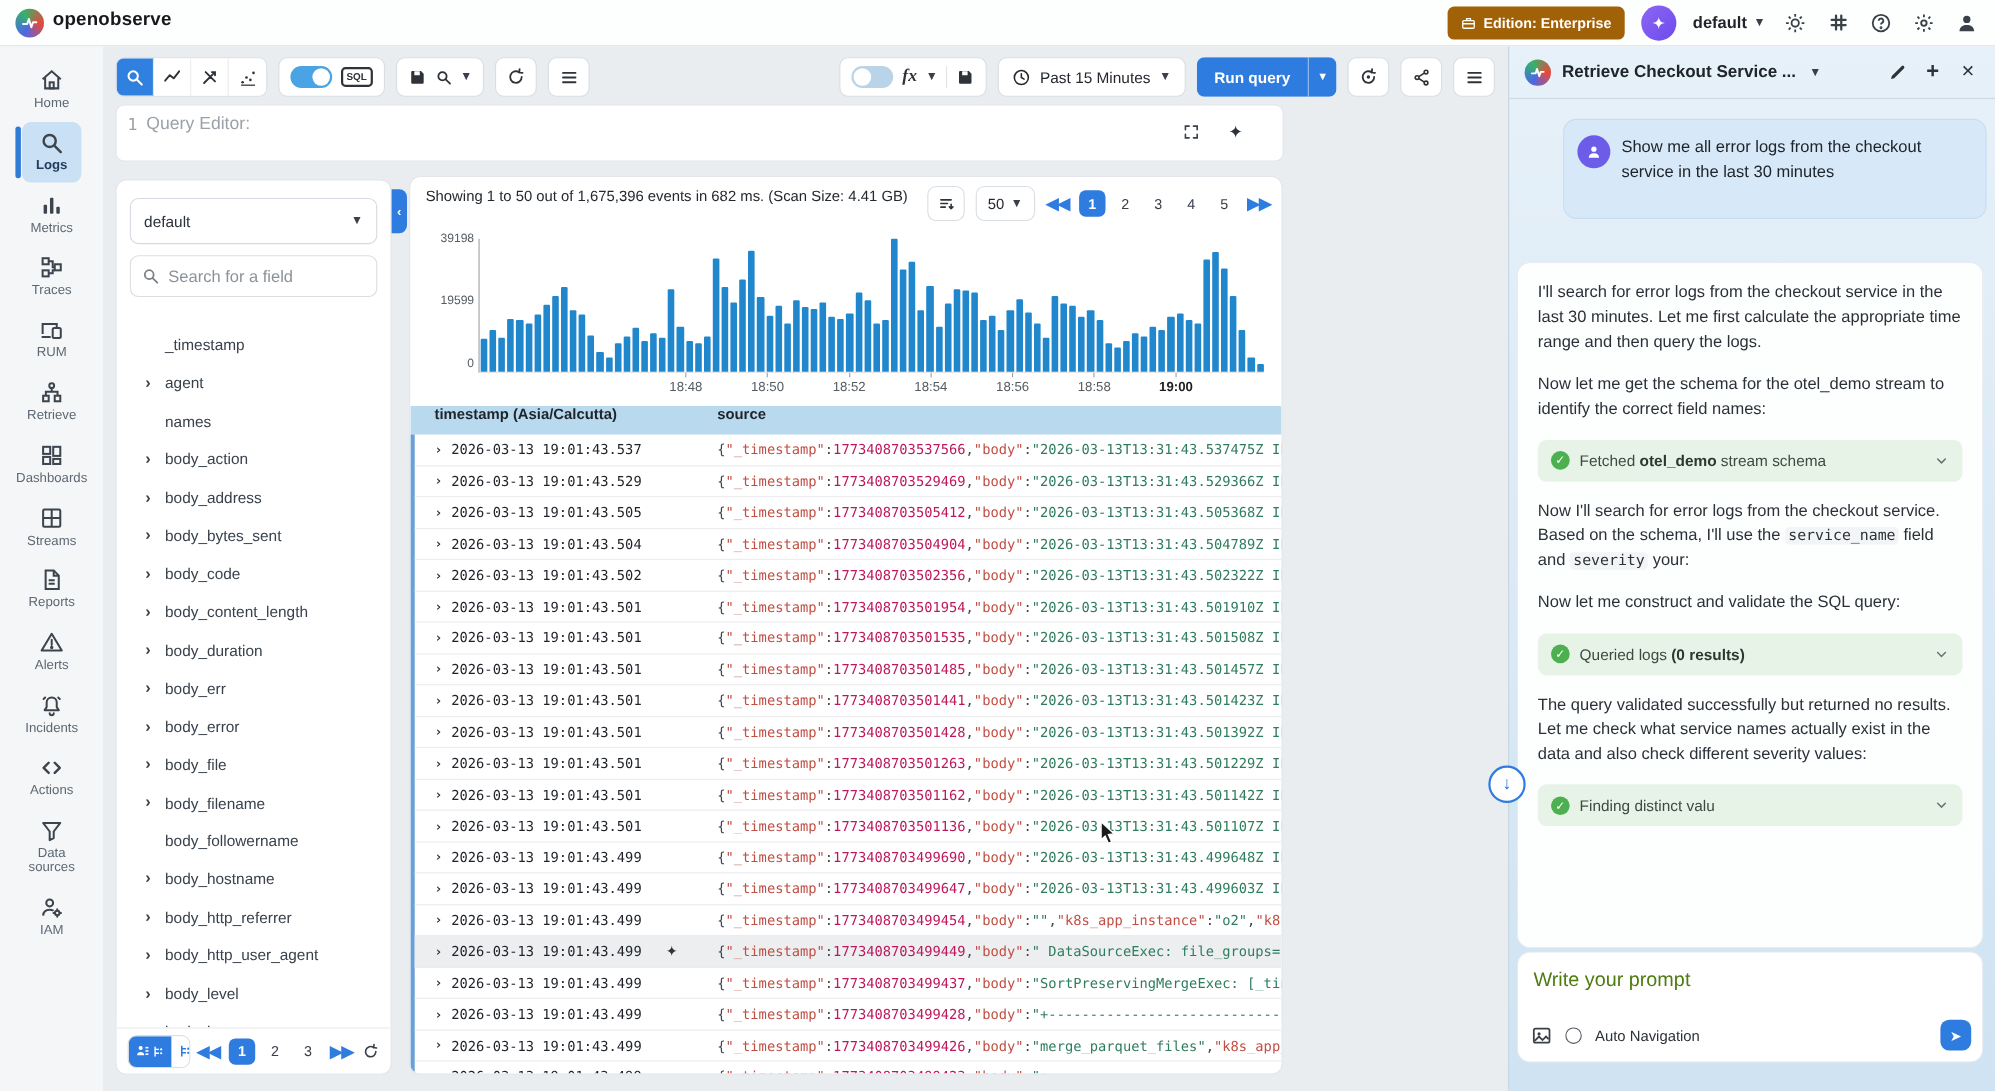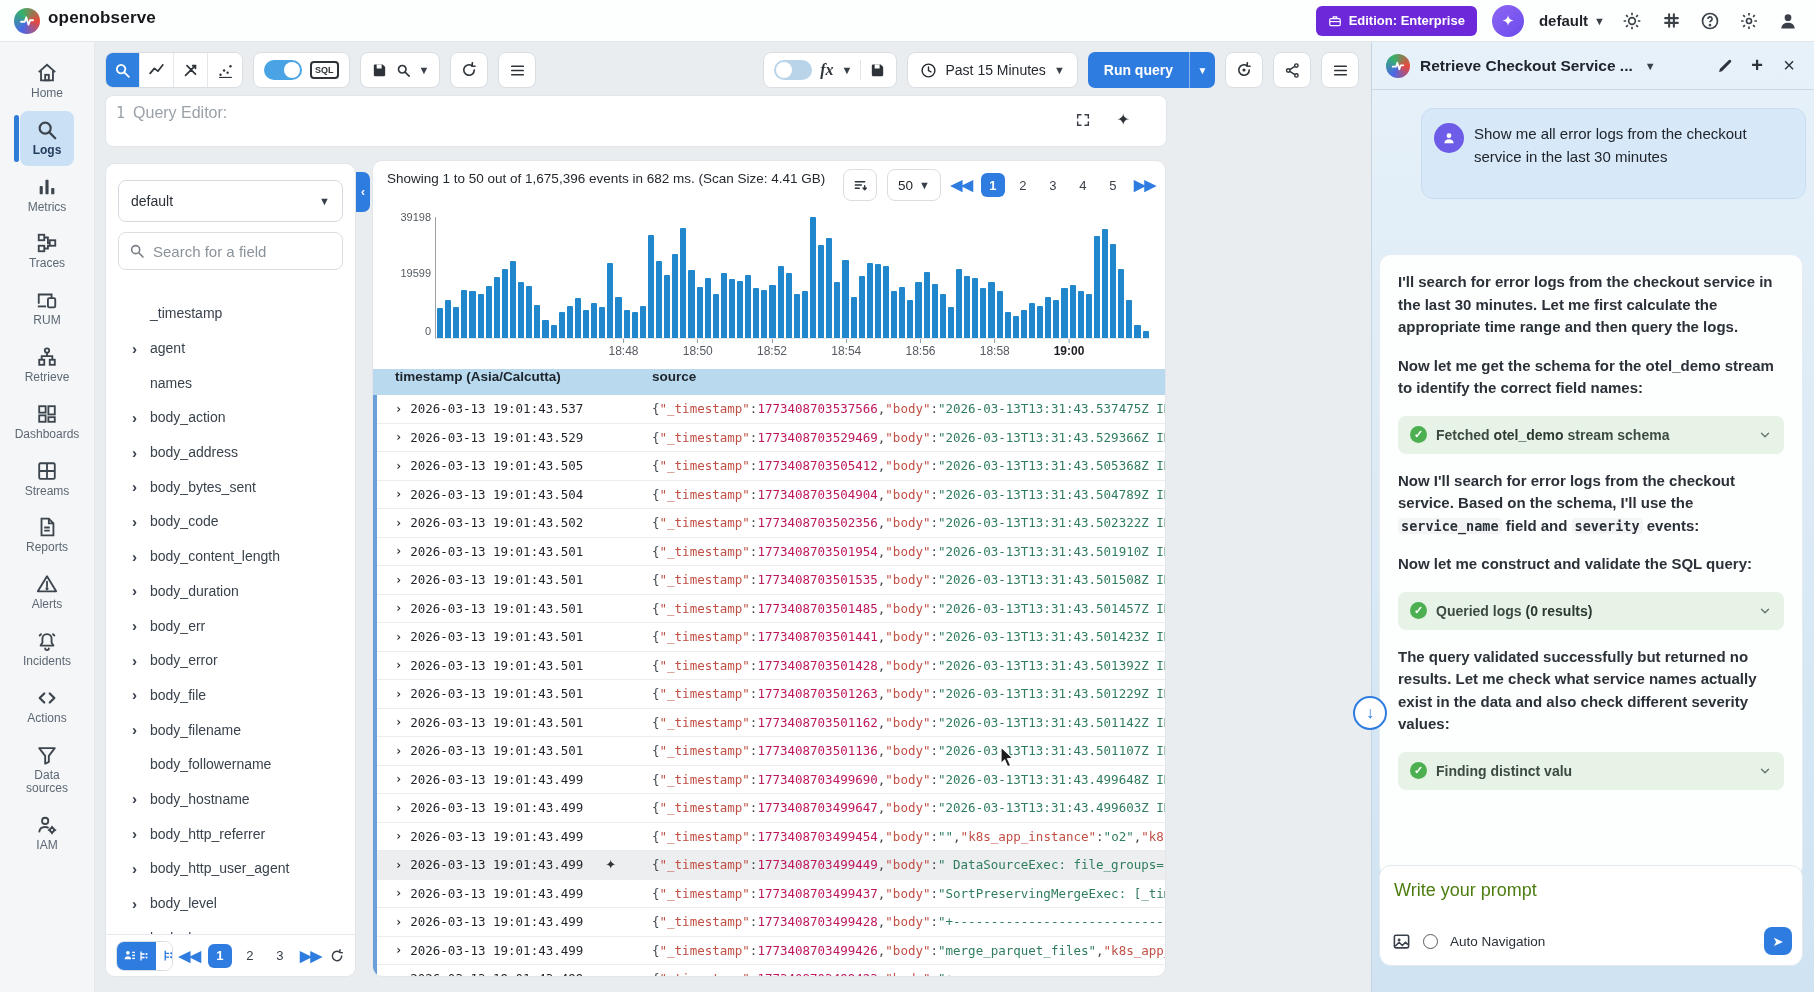--- a/index.html
+++ b/index.html
@@ -9,21 +9,21 @@
 
   svg.ic { display:block; }
 
   
   #topnav { position:absolute; left:0; top:0; width:1814px; height:42px; background:#fdfefe; border-bottom:1px solid #e3e7ea; display:flex; align-items:center; justify-content:space-between; padding:0 14px; z-index:5; }
   .logo-wrap { display:flex; align-items:flex-start; gap:8px; }
   .logo-circle { width:26px; height:26px; border-radius:50%; background:conic-gradient(from 210deg,#4a68e8,#35b36a,#e8483c,#4a68e8); display:flex; align-items:center; justify-content:center; }
   .logo-circle svg { background:transparent; }
   .logo-text { font-size:17px; font-weight:bold; color:#16181b; letter-spacing:.2px; }
   .nav-right { display:flex; align-items:center; gap:15px; }
-  .edition-badge { background:#6d28d9; color:#fff; font-size:13px; font-weight:bold; border-radius:6px; height:30px; padding:0 12px; display:flex; align-items:center; gap:7px; }
+  .edition-badge { background:#a16207; color:#fff; font-size:13px; font-weight:bold; border-radius:6px; height:30px; padding:0 12px; display:flex; align-items:center; gap:7px; }
   .ai-orb { width:32px; height:32px; border-radius:50%; background:linear-gradient(135deg,#8d66f2,#6b4bee); color:#fff; display:flex; align-items:center; justify-content:center; font-size:15px; }
   .org-select { display:flex; align-items:center; gap:6px; font-size:15px; font-weight:bold; color:#1f2329; }
   .caret { font-size:11px; color:#3a4049; }
   .nav-ic { color:#3a4148; display:flex; align-items:center; justify-content:center; width:24px; height:24px; }
 
   
   #sidebar { position:absolute; left:0; top:42px; width:95px; height:950px; background:#f4f6f7; border-right:1px solid #e4e8eb; padding-top:10px; }
   .side-item { position:relative; display:flex; flex-direction:column; align-items:center; gap:3px; padding:8px 2px; margin:2px 20px; border-radius:8px; color:#3c444d; }
   .side-item .lbl { font-size:12px; color:#5d6874; text-align:center; line-height:1.15; }
   .side-item.active { background:#c9e0f5; }
@@ -111,21 +111,21 @@
   .sp { color:#41474d; } .sk { color:#c14f44; } .sn { color:#be185d; } .ss { color:#2f7d5d; }
 
   
   #chat { position:absolute; left:1371px; top:42px; width:443px; height:950px; background:linear-gradient(180deg,#e7f1f9 0%,#d6e7f4 70%,#cfe3f2 100%); border-left:1px solid #c6d5e1; }
   #chat-head { height:48px; display:flex; align-items:center; gap:10px; padding:0 14px; border-bottom:1px solid #ccd9e4; }
   .chat-title { font-size:15.5px; font-weight:bold; color:#20252b; white-space:nowrap; overflow:hidden; }
   .chat-head-ic { color:#2d3338; display:flex; align-items:center; justify-content:center; width:22px; }
   .user-bubble { position:absolute; left:49px; top:66px; width:385px; background:#d7e8f8; border:1px solid #c9ddf1; border-radius:12px; padding:14px 14px 30px 12px; display:flex; gap:10px; }
   .user-avatar { width:30px; height:30px; border-radius:50%; background:#6d5ce8; color:#fff; display:flex; align-items:center; justify-content:center; flex-shrink:0; }
   .user-text { font-size:15px; color:#20252b; line-height:1.5; }
-  .ai-bubble { position:absolute; left:7px; top:212px; width:424px; height:624px; background:#fdfefe; border:1px solid #e6ecf1; border-radius:12px; padding:16px 18px; overflow:hidden;font-weight:bold; }
+  .ai-bubble { position:absolute; left:7px; top:196px; width:424px; height:624px; background:#fdfefe; border:1px solid #e6ecf1; border-radius:12px; padding:16px 18px; overflow:hidden; }
   .ai-p { font-size:15px; color:#2b3138; line-height:1.5; margin-bottom:16px; }
   .ai-p .code { font-family:"DejaVu Sans Mono", monospace; font-size:13.5px; background:#f2f4f6; border-radius:4px; padding:0 3px; }
   .pill { background:#e6f3e6; border-radius:8px; height:38px; display:flex; align-items:center; gap:9px; padding:0 12px; margin-bottom:16px; font-size:14px; color:#3c4a3f; }
   .pill .chk { width:17px; height:17px; border-radius:50%; background:#4caf50; color:#fff; font-size:11px; display:flex; align-items:center; justify-content:center; flex-shrink:0; }
   .pill .pchev { margin-left:auto; color:#6a766d; }
   .pill b { color:#2c372f; }
   #scroll-down { position:absolute; left:-19px; top:654px; width:34px; height:34px; border-radius:50%; background:#fff; border:2px solid #2f7ce0; color:#2f7ce0; display:flex; align-items:center; justify-content:center; font-size:16px; font-weight:bold; z-index:6; }
   #prompt-card { position:absolute; left:7px; top:823px; width:424px; height:101px; background:#fff; border:1px solid #e3e9ee; border-radius:12px; padding:14px 14px 10px 14px; }
   .prompt-ph { font-size:18px; color:#4d7c0f; }
   .prompt-row { position:absolute; left:12px; right:10px; bottom:10px; display:flex; align-items:center; gap:12px; }
@@ -930,21 +930,21 @@
         <div class="ai-p"><span>Now let me get the schema for the otel_demo stream to identify the correct field names:</span></div>
         <div class="pill">
           <span class="chk">✓</span>
           <span><span>Fetched </span><b>otel_demo</b><span> stream schema</span></span>
           <span class="pchev">
             <svg class="ic" width="14" height="14" viewBox="0 0 24 24" fill="none" stroke="currentColor" stroke-width="2.4" stroke-linecap="round">
               <polyline points="6,9 12,15 18,9"></polyline>
             </svg>
           </span>
         </div>
-        <div class="ai-p"><span>Now I'll search for error logs from the checkout service. Based on the schema, I'll use the </span><span class="code">service_name</span><span> field and </span><span class="code">severity</span><span> events:</span></div>
+        <div class="ai-p"><span>Now I'll search for error logs from the checkout service. Based on the schema, I'll use the </span><span class="code">service_name</span><span> field and </span><span class="code">severity</span><span> your:</span></div>
         <div class="ai-p"><span>Now let me construct and validate the SQL query:</span></div>
         <div class="pill">
           <span class="chk">✓</span>
           <span><span>Queried logs </span><b>(0 results)</b></span>
           <span class="pchev">
             <svg class="ic" width="14" height="14" viewBox="0 0 24 24" fill="none" stroke="currentColor" stroke-width="2.4" stroke-linecap="round">
               <polyline points="6,9 12,15 18,9"></polyline>
             </svg>
           </span>
         </div>

